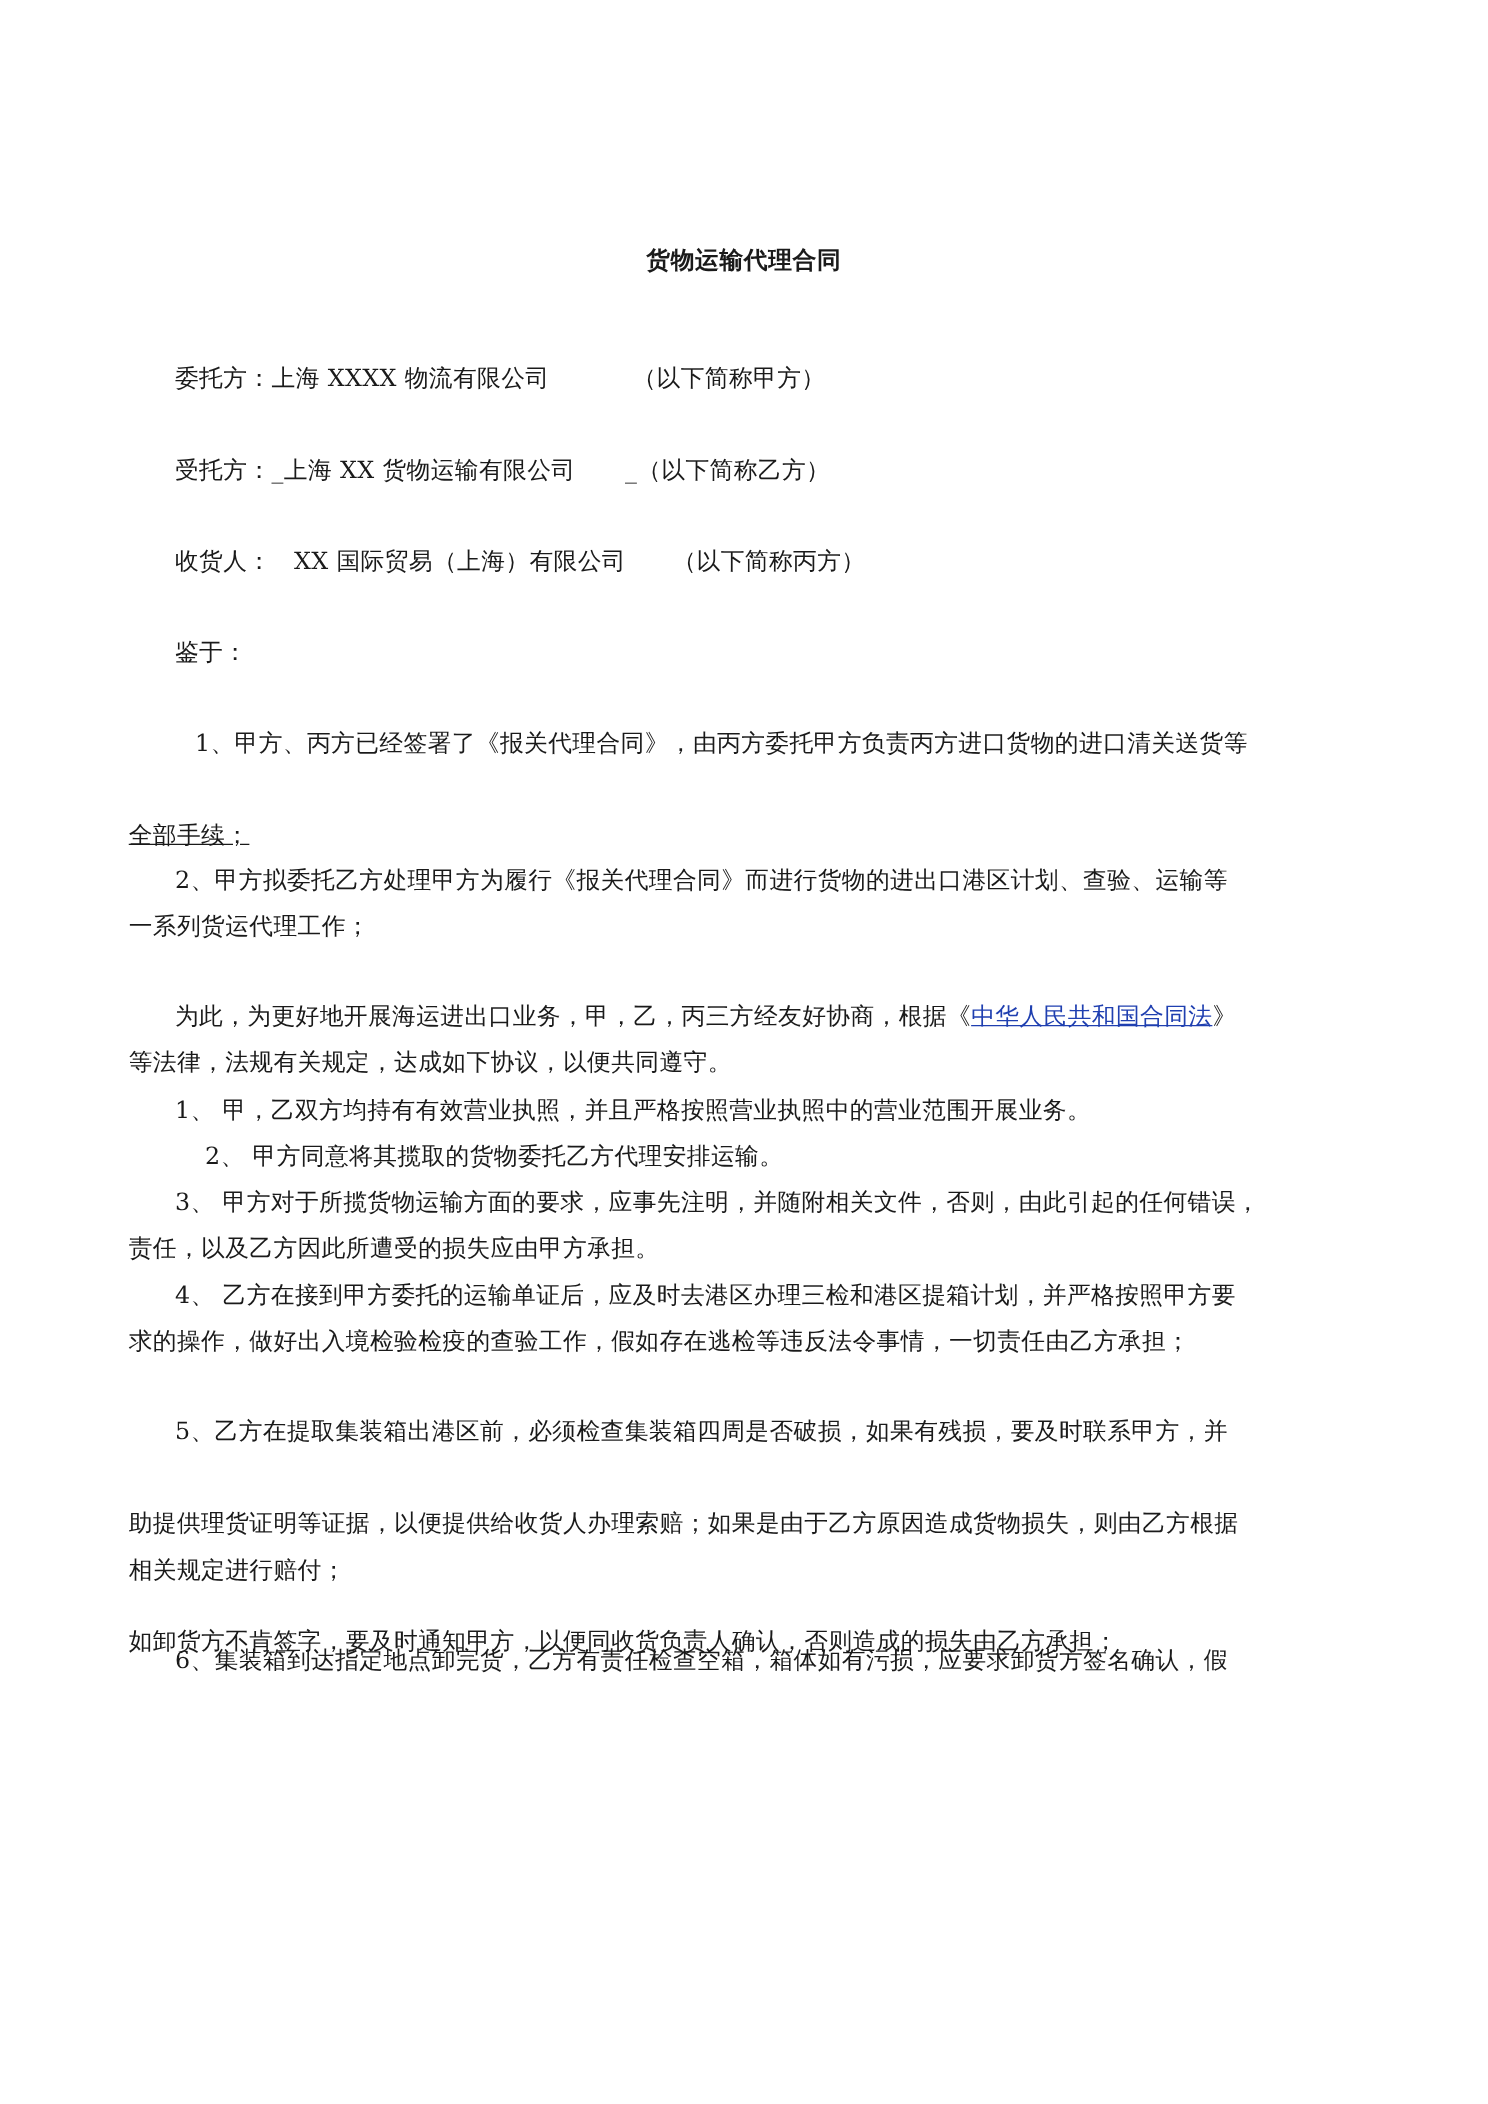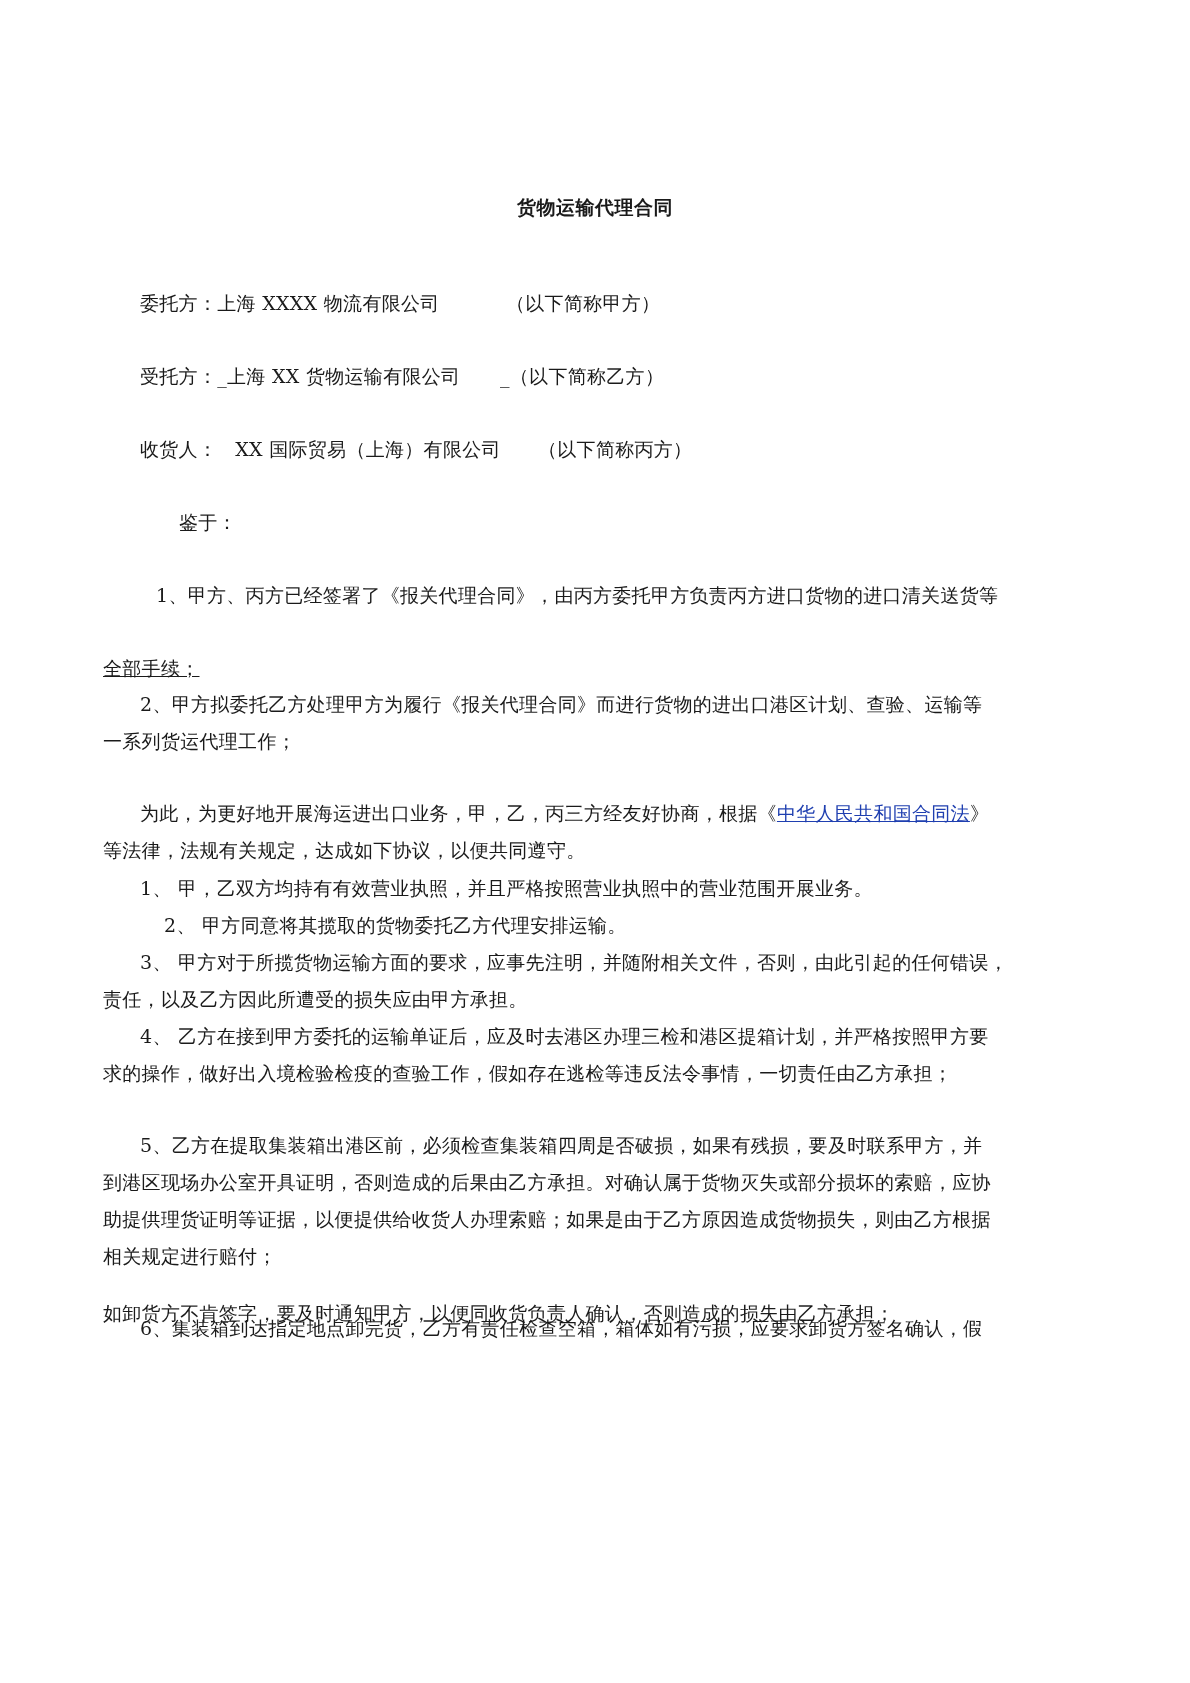--- a/index.html
+++ b/index.html
@@ -60,21 +60,21 @@
   <div class="line" style="top:364px; left:140px;">
     <span>受托方：</span><span>_上海 XX 货物运输有限公司</span>
   </div>
   <div class="line" style="top:364px; left:500px;">_（以下简称乙方）</div>
 
   <div class="line" style="top:437px; left:140px;">
     <span>收货人：</span><span class="gap" style="width:18px;"></span><span>XX 国际贸易（上海）有限公司</span>
   </div>
   <div class="line" style="top:437px; left:538px;">（以下简称丙方）</div>
 
-  <div class="line" style="top:510px; left:140px;margin-left:39px;">鉴于：</div>
+  <div class="line" style="top:510px; left:140px;">鉴于：</div>
 
   <div class="line" style="top:583px; left:156px;">1、甲方、丙方已经签署了《报关代理合同》，由丙方委托甲方负责丙方进口货物的进口清关送货等</div>
   <div class="line" style="top:656px; left:103px;text-decoration:underline;">全部手续；</div>
 
   <div class="line" style="top:692px; left:140px;">2、甲方拟委托乙方处理甲方为履行《报关代理合同》而进行货物的进出口港区计划、查验、运输等</div>
   <div class="line" style="top:729px; left:103px;">一系列货运代理工作；</div>
 
   <div class="line" style="top:801px; left:140px;">
     <span>为此，为更好地开展海运进出口业务，甲，乙，丙三方经友好协商，根据《</span><span class="link">中华人民共和国合同法</span><span>》</span>
   </div>
@@ -84,20 +84,19 @@
 
   <div class="line" style="top:913px; left:140px;margin-left:24px;">2、  甲方同意将其揽取的货物委托乙方代理安排运输。</div>
 
   <div class="line" style="top:950px; left:140px;">3、  甲方对于所揽货物运输方面的要求，应事先注明，并随附相关文件，否则，由此引起的任何错误，</div>
   <div class="line" style="top:987px; left:103px;">责任，以及乙方因此所遭受的损失应由甲方承担。</div>
 
   <div class="line" style="top:1024px; left:140px;">4、  乙方在接到甲方委托的运输单证后，应及时去港区办理三检和港区提箱计划，并严格按照甲方要</div>
   <div class="line" style="top:1061px; left:103px;">求的操作，做好出入境检验检疫的查验工作，假如存在逃检等违反法令事情，一切责任由乙方承担；</div>
 
   <div class="line" style="top:1133px; left:140px;">5、乙方在提取集装箱出港区前，必须检查集装箱四周是否破损，如果有残损，要及时联系甲方，并</div>
-  <div class="line" style="top:1170px; left:103px;">到港区现场办公室开具证明，否则造成的后果由乙方承担。对确认属于货物灭失或部分损坏的索赔，应协</div>
   <div class="line" style="top:1207px; left:103px;">助提供理货证明等证据，以便提供给收货人办理索赔；如果是由于乙方原因造成货物损失，则由乙方根据</div>
   <div class="line" style="top:1244px; left:103px;">相关规定进行赔付；</div>
 
   <div class="line" style="top:1316px; left:140px;">6、集装箱到达指定地点卸完货，乙方有责任检查空箱，箱体如有污损，应要求卸货方签名确认，假</div>
   <div class="line" style="top:1301px; left:103px;">如卸货方不肯签字，要及时通知甲方，以便同收货负责人确认，否则造成的损失由乙方承担；</div>
 
 </div>
 
 </body></html>

